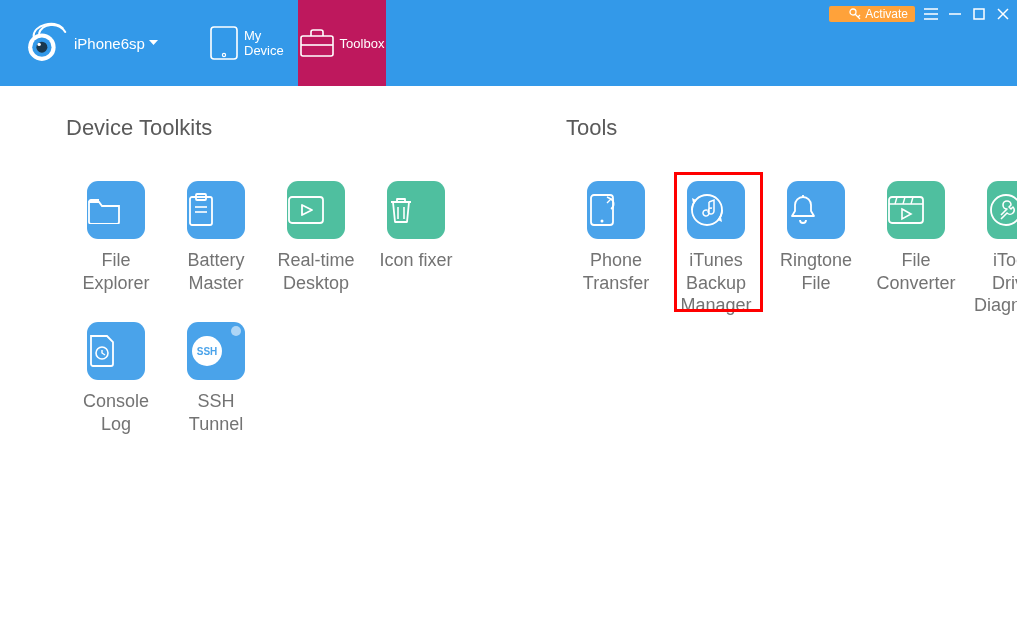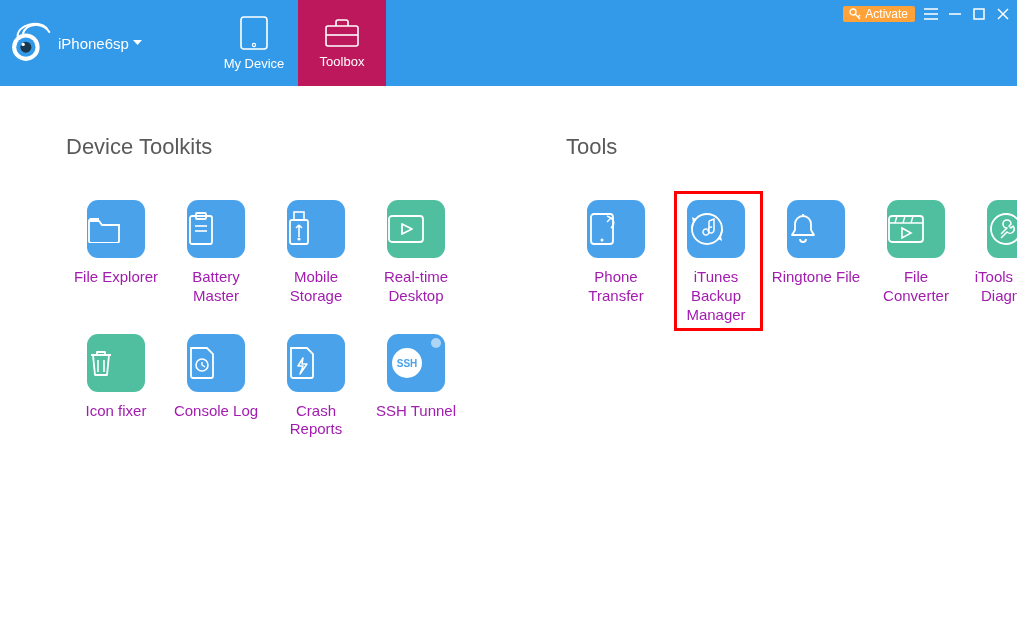--- a/index.html
+++ b/index.html
@@ -8,59 +8,59 @@
     height: 86px;
     background: #3399e9;
     display: flex;
     align-items: stretch;
     color: #fff;
     position: relative;
   }
   .logo-area {
     display: flex;
     align-items: center;
-    padding-left: 8px;
+    padding-left: 24px;
     width: 210px;
   }
   .logo-icon { width: 44px; height: 44px; }
   .device-name { font-size: 15px; margin-left: 6px; display: flex; align-items: center; gap: 4px; }
   .tabs { display: flex; height: 100%; }
   .tab {
     width: 88px;
     display: flex;
-    flex-direction: column;
+    flex-direction: row;
     align-items: center;
     justify-content: center;
     gap: 6px;
     font-size: 13px;
     cursor: pointer;
   }
   .tab.active { background: #be185d; }
   .window-controls {
     position: absolute;
     right: 6px;
     top: 6px;
     display: flex;
     align-items: center;
     gap: 8px;
   }
   .activate {
     background: #ffa23a;
     border-radius: 2px;
-    padding: 1px 7px 1px 6px;
+    padding: 1px 7px 1px 20px;
     display: flex;
     align-items: center;
     gap: 4px;
     font-size: 12px;
     color: #fff;
   }
   .win-btn { width: 16px; height: 16px; display: flex; align-items: center; justify-content: center; cursor: pointer; }
   .content {
     display: flex;
-    padding: 48px 58px 0 66px;
+    padding: 29px 58px 0 66px;
     gap: 20px;
   }
   .panel { flex: 0 0 auto; }
   .panel.left { width: 430px; }
   .panel.right { margin-left: 50px; }
   .panel h2 {
     font-size: 22px;
     font-weight: 400;
     color: #5a5a5a;
     margin-bottom: 40px;
@@ -80,22 +80,22 @@
   .tile {
     width: 58px; height: 58px;
     border-radius: 11px;
     display: flex; align-items: center; justify-content: flex-start;
     margin-bottom: 10px;
     position: relative;
   }
   .tile.blue  { background: #4aa3ea; }
   .tile.green { background: #4fbf9f; }
   .cell .label {
-    font-size: 15px;
-    color: #a21caf;
+    font-size: 18px;
+    color: #737373;
     text-align: center;
     line-height: 1.25;
     width: 92px;
   }
   .highlight {
     position: absolute;
     border: 3px solid #ff0000;
     pointer-events: none;
   }
   .badge-dot {
@@ -215,33 +215,20 @@
                 <rect x="3" y="4" width="22" height="28" rx="2" fill="none" stroke="#fff" stroke-width="1.8"></rect>
                 <rect x="9" y="1" width="10" height="6" rx="1" fill="none" stroke="#fff" stroke-width="1.8"></rect>
                 <line x1="8" y1="14" x2="20" y2="14" stroke="#fff" stroke-width="1.6"></line>
                 <line x1="8" y1="19" x2="20" y2="19" stroke="#fff" stroke-width="1.6"></line>
               </svg>
         </span>
           </div>
         <div class="label">Battery Master</div>
       </div>
 
-      <div class="cell">
-        <div class="tile blue">
-            <span>
-          <svg width="24" height="36" viewBox="0 0 24 36">
-                <rect x="7" y="1" width="10" height="8" fill="none" stroke="#fff" stroke-width="1.6"></rect>
-                <rect x="3" y="9" width="18" height="24" rx="2" fill="none" stroke="#fff" stroke-width="1.8"></rect>
-                <path d="M12 14 v12 M12 14 l-3 3 M12 14 l3 3" fill="none" stroke="#fff" stroke-width="1.6"></path>
-                <circle cx="12" cy="28" r="1.6" fill="#fff"></circle>
-              </svg>
-        </span>
-          </div>
-        <div class="label">Mobile Storage</div>
-      </div>
 
       <div class="cell">
         <div class="tile green">
             <span>
           <svg width="38" height="30" viewBox="0 0 38 30">
                 <rect x="2" y="2" width="34" height="26" rx="3" fill="none" stroke="#fff" stroke-width="1.8"></rect>
                 <path d="M15 10 l10 5 l-10 5 Z" fill="none" stroke="#fff" stroke-width="1.8" stroke-linejoin="round"></path>
               </svg>
         </span>
           </div>
@@ -268,31 +255,20 @@
           <svg width="30" height="34" viewBox="0 0 30 34">
                 <path d="M4 2 h16 l6 6 v22 a2 2 0 0 1 -2 2 H6 a2 2 0 0 1 -2 -2 Z" fill="none" stroke="#fff" stroke-width="1.8"></path>
                 <circle cx="15" cy="19" r="6" fill="none" stroke="#fff" stroke-width="1.6"></circle>
                 <path d="M15 16 v3 l3 2" fill="none" stroke="#fff" stroke-width="1.4"></path>
               </svg>
         </span>
           </div>
         <div class="label">Console Log</div>
       </div>
 
-      <div class="cell">
-        <div class="tile blue">
-            <span>
-          <svg width="30" height="34" viewBox="0 0 30 34">
-                <path d="M4 2 h16 l6 6 v22 a2 2 0 0 1 -2 2 H6 a2 2 0 0 1 -2 -2 Z" fill="none" stroke="#fff" stroke-width="1.8"></path>
-                <path d="M16 12 l-5 8 h5 l-3 8 l7 -10 h-5 Z" fill="none" stroke="#fff" stroke-width="1.5" stroke-linejoin="round"></path>
-              </svg>
-        </span>
-          </div>
-        <div class="label">Crash Reports</div>
-      </div>
 
       <div class="cell">
         <div class="tile blue">
           <span class="badge-dot"></span>
           <span>
             <svg width="40" height="40" viewBox="0 0 40 40">
                 <circle cx="20" cy="20" r="15" fill="#fff"></circle>
                 <text x="20" y="24" text-anchor="middle" font-size="10" font-weight="700" fill="#4aa3ea">SSH</text>
               </svg>
           </span>

